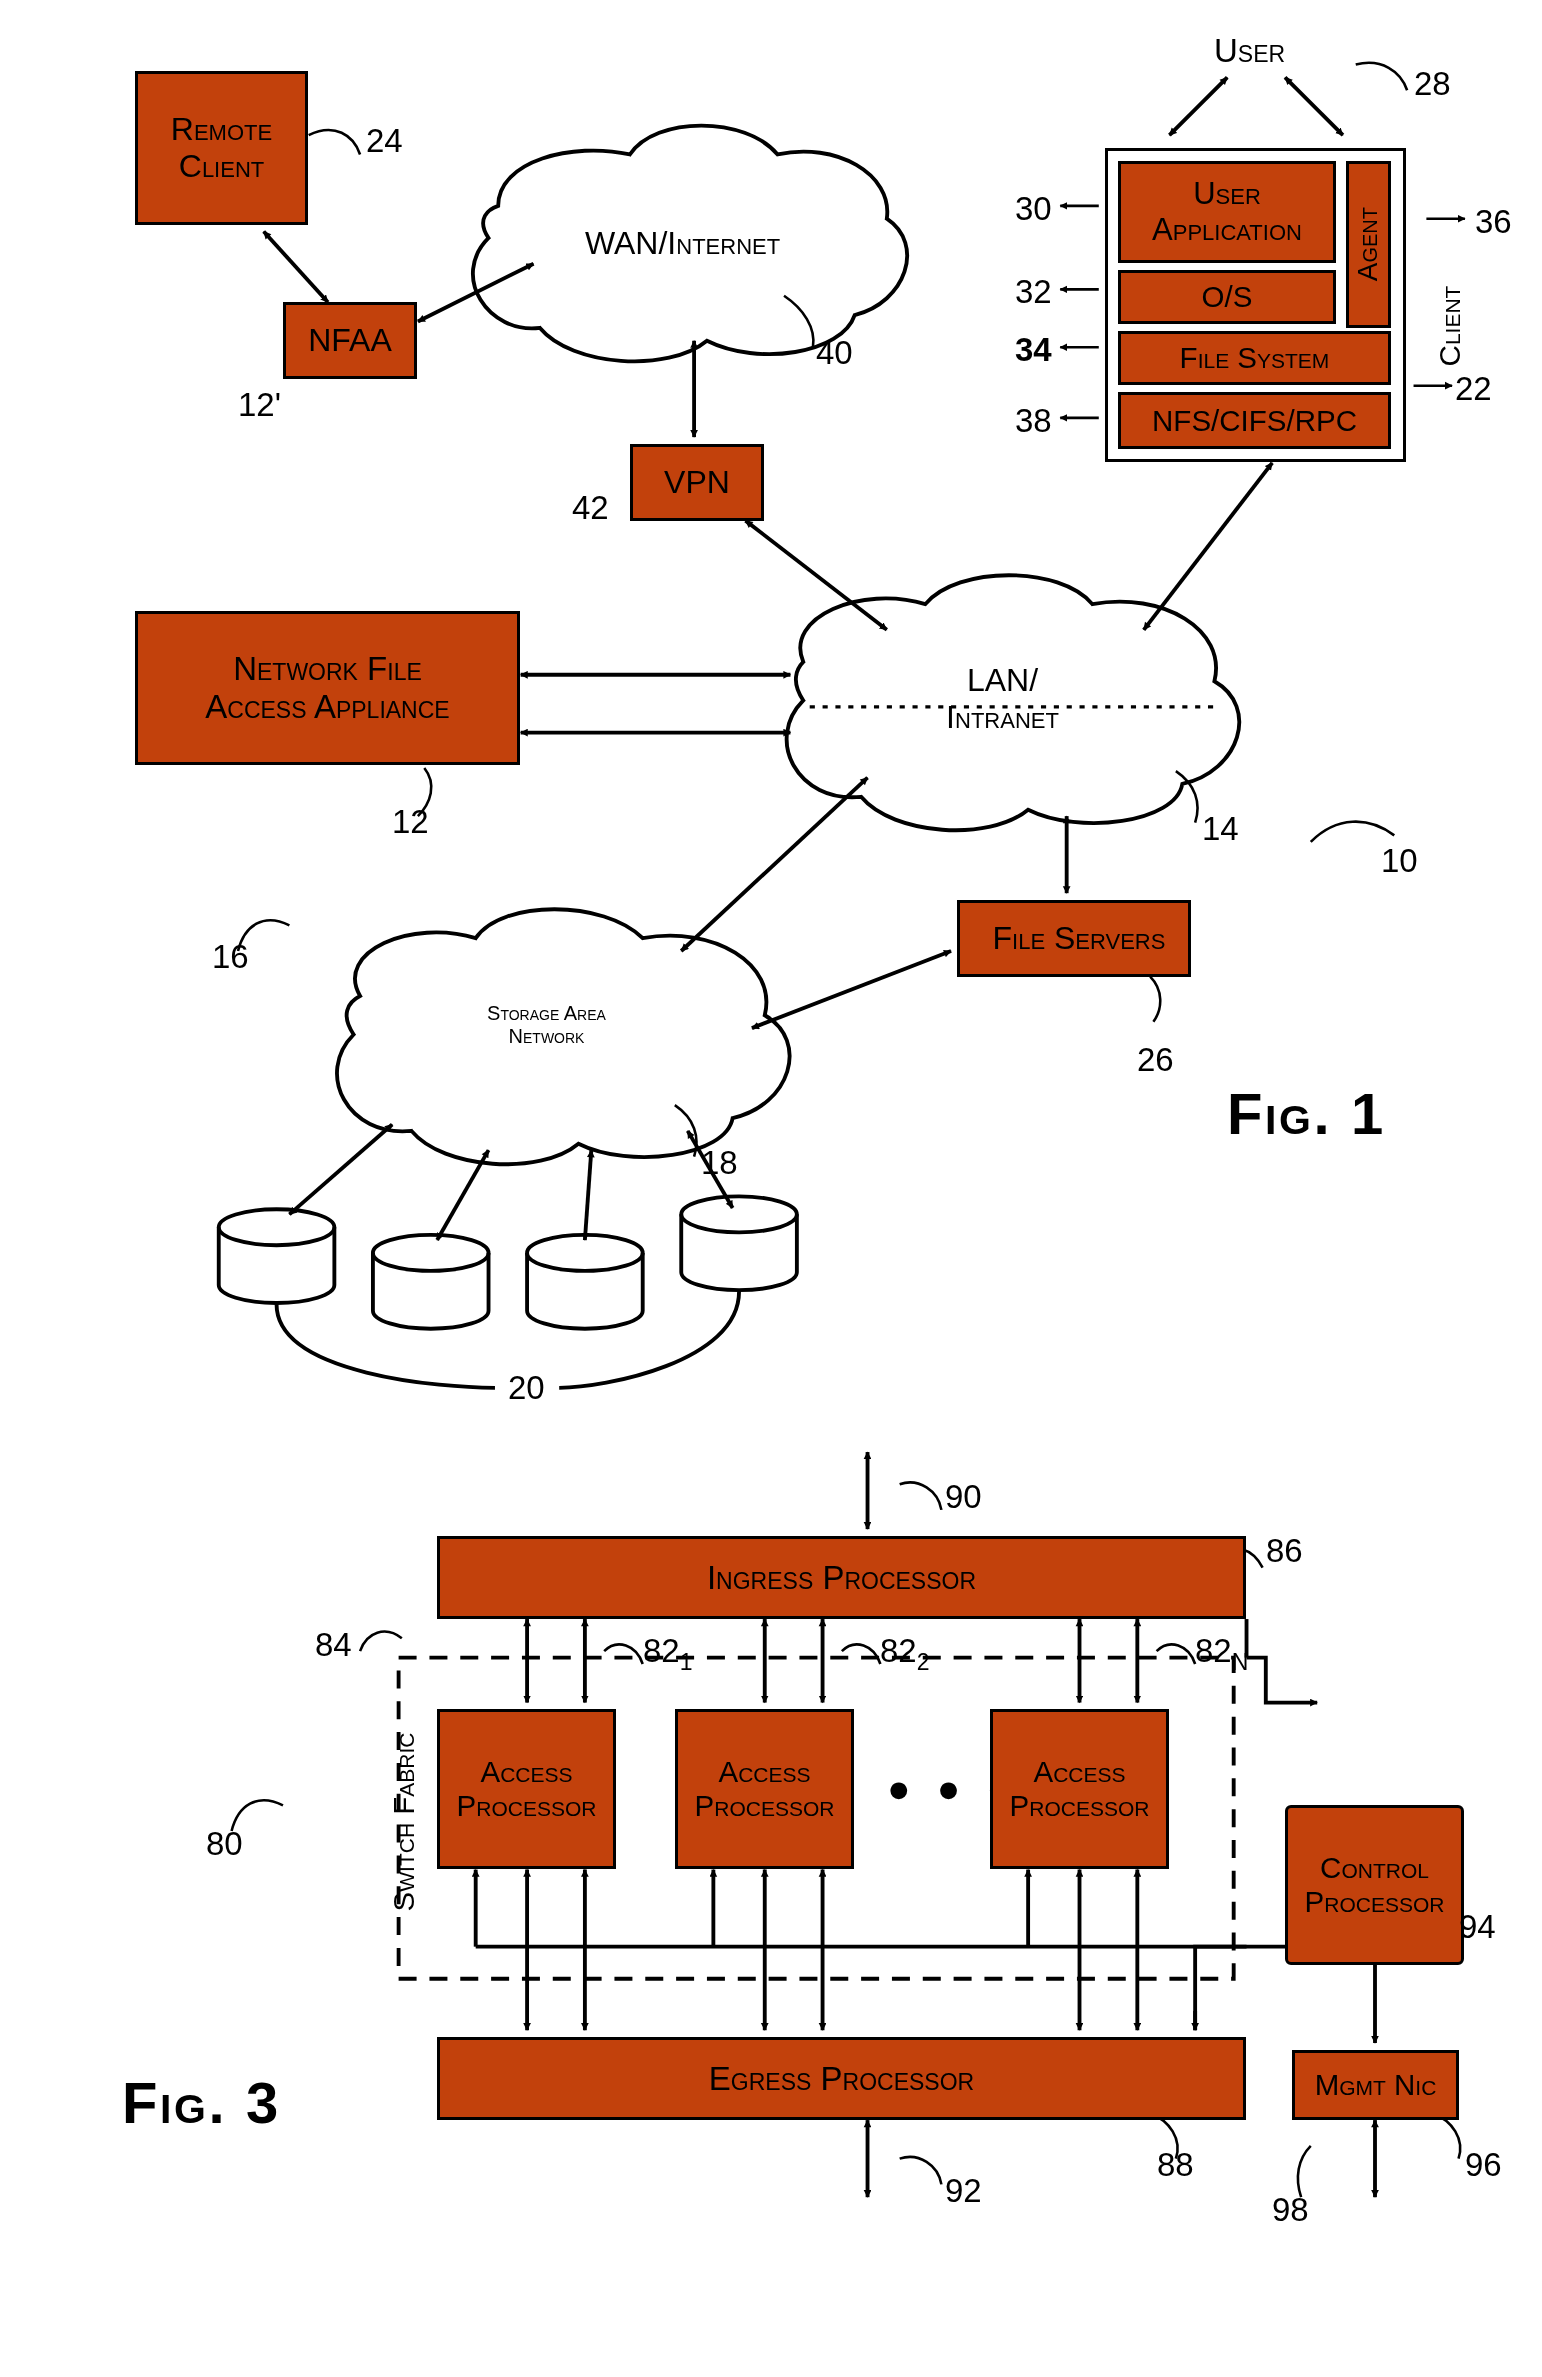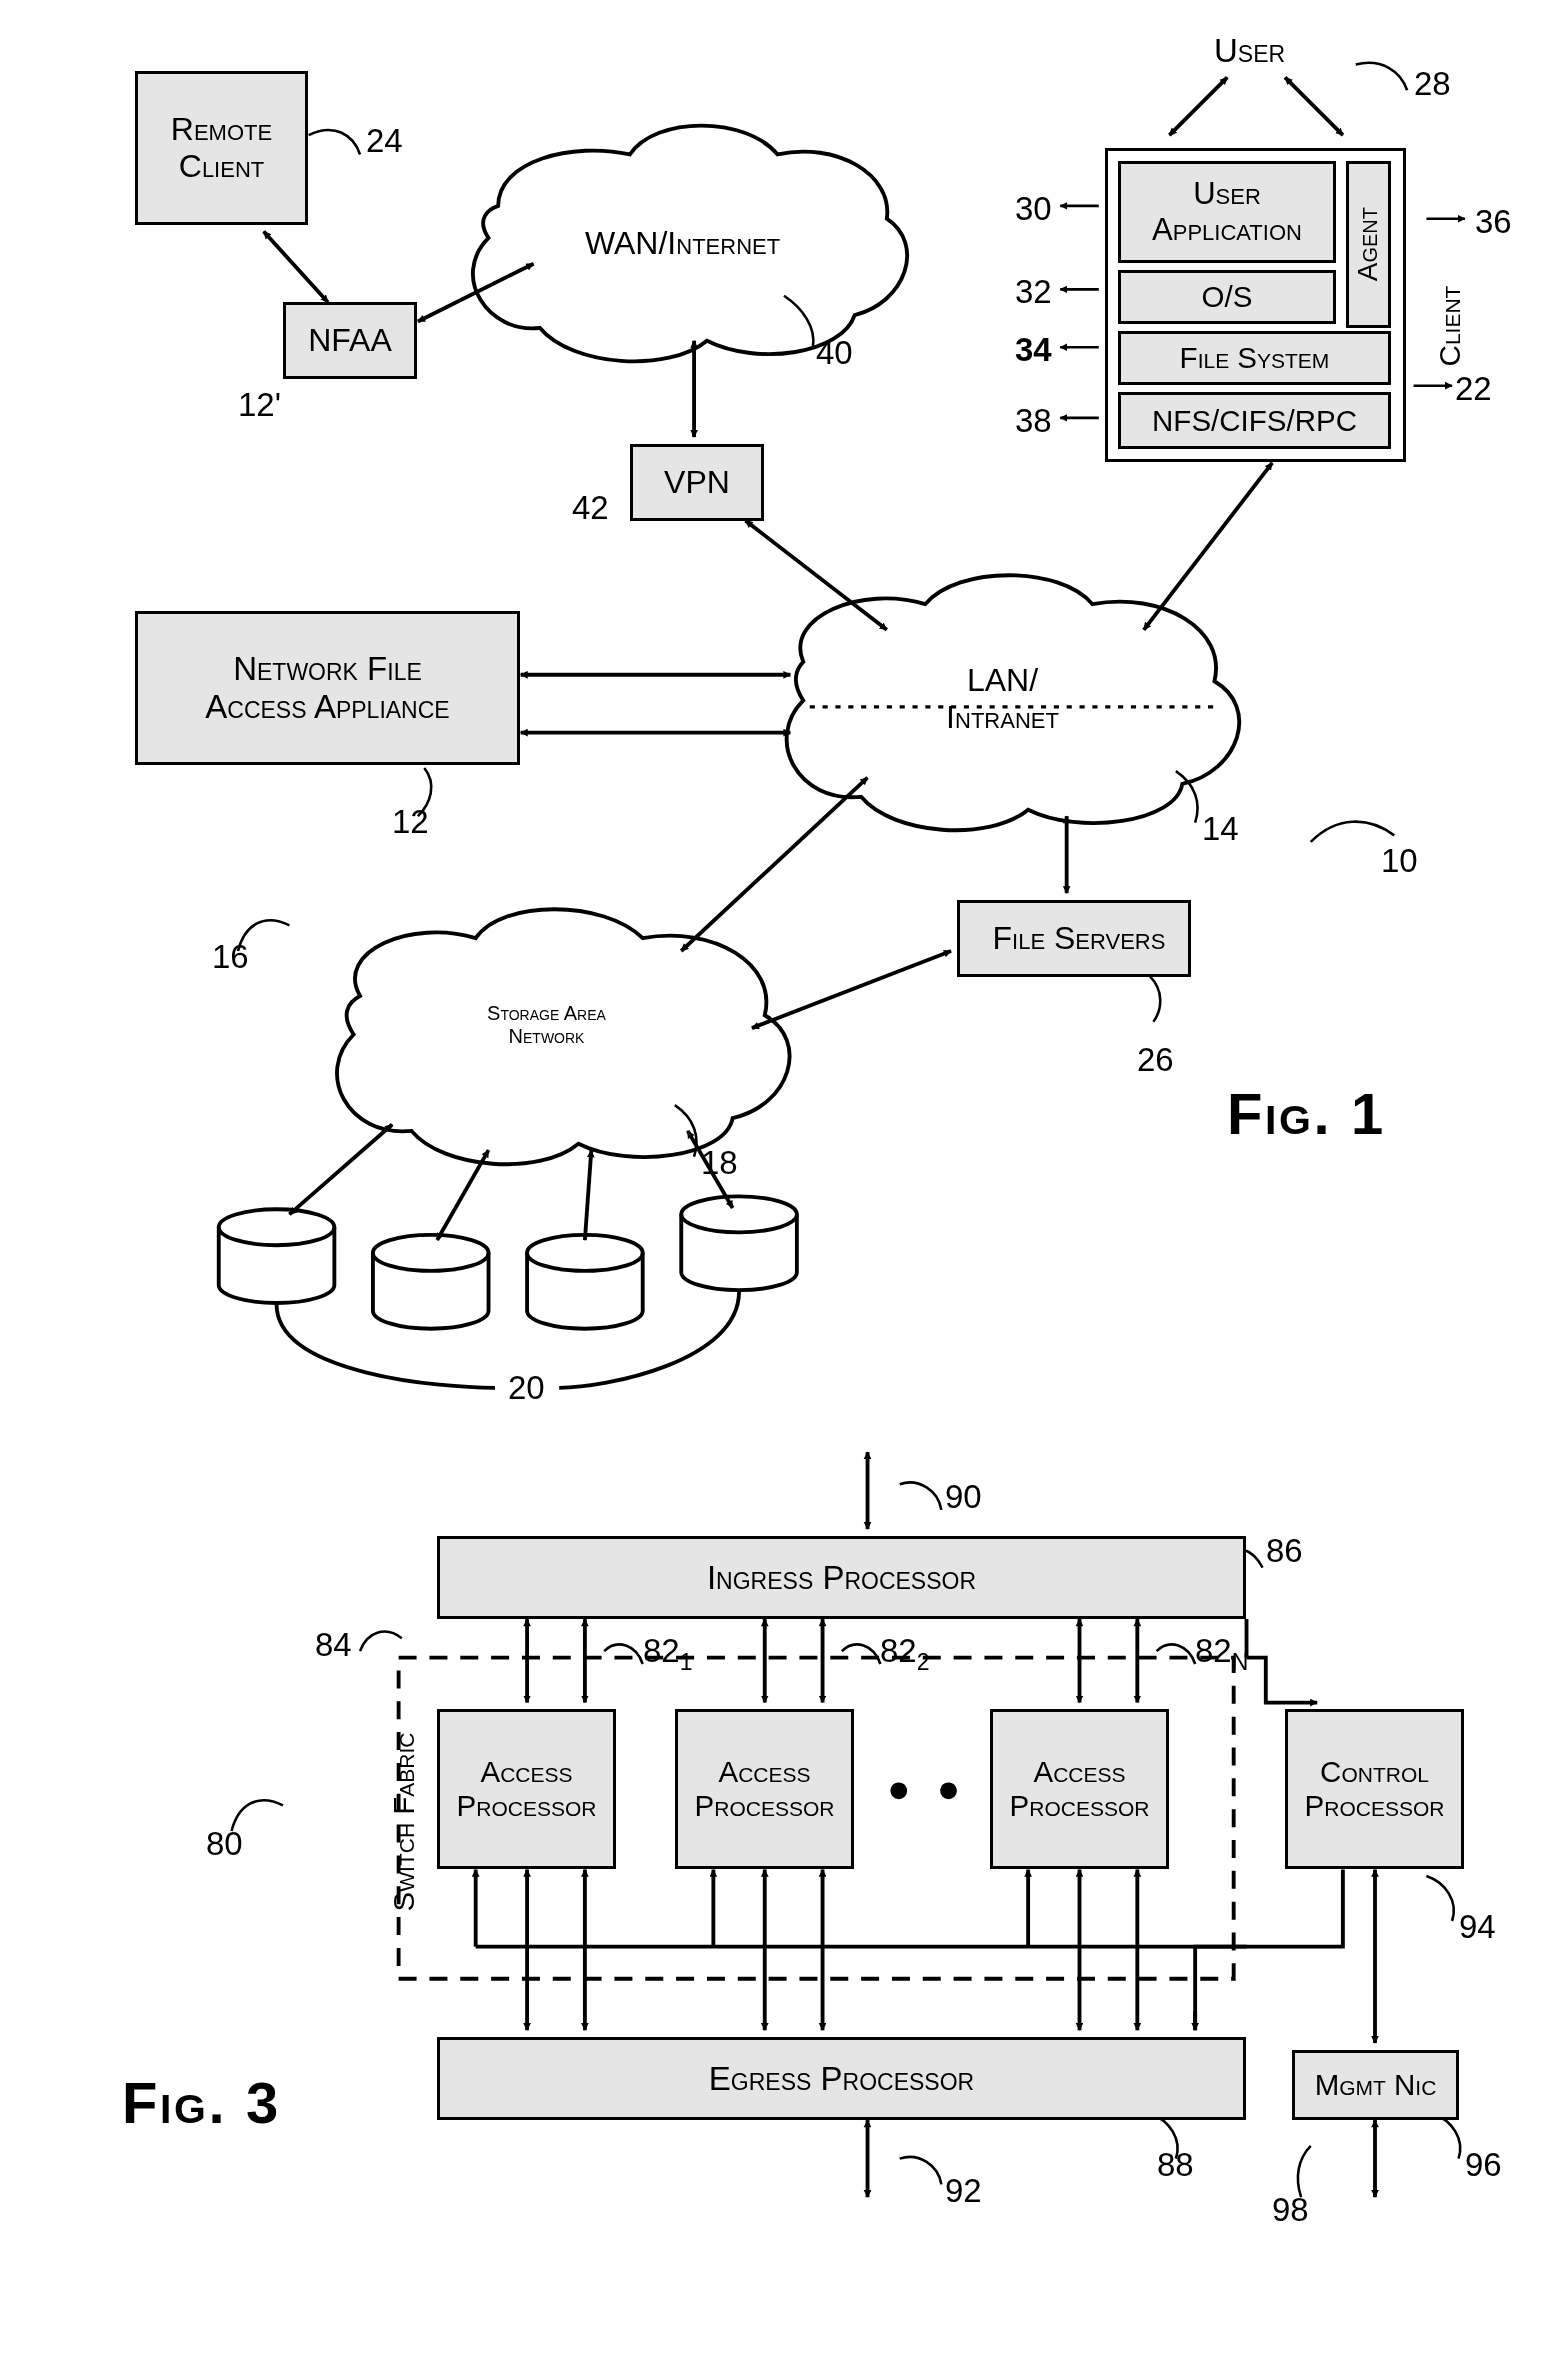--- a/index.html
+++ b/index.html
@@ -9,21 +9,21 @@
     background: #fff;
   }
   .canvas {
     position: relative;
     width: 1491px;
     height: 2326px;
   }
   .box {
     position: absolute;
     border: 3.2px solid #000;
-    background: #e5e5e5;
+    background: #c2410c;
     display: flex;
     align-items: center;
     justify-content: center;
     text-align: center;
     font-variant: small-caps;
     font-weight: 500;
     line-height: 1.15;
   }
   .label {
     position: absolute;
@@ -261,21 +261,21 @@
 
 <div class="box" style="left:411px;top:1510px;width:803px;height:77px;font-size:33px;">Ingress Processor</div>
 
 <div class="box" style="left:411px;top:1683px;width:173px;height:154px;font-size:29.5px;white-space:pre-line;">Access
 Processor</div>
 <div class="box" style="left:649px;top:1683px;width:173px;height:154px;font-size:29.5px;white-space:pre-line;">Access
 Processor</div>
 <div class="label plain" style="left:861px;top:1741px;font-size:39px;letter-spacing:7.7px;">● ● ●</div>
 <div class="box" style="left:964px;top:1683px;width:173px;height:154px;font-size:29.5px;white-space:pre-line;">Access
 Processor</div>
-<div class="box" style="left:1259px;top:1683px;width:173px;height:154px;font-size:29.5px;white-space:pre-line;">Control
+<div class="box" style="left:1259px;top:1779px;width:173px;height:154px;font-size:29.5px;white-space:pre-line;border-radius:6px;">Control
 Processor</div>
 
 <div class="box" style="left:411px;top:2011px;width:803px;height:77px;font-size:33px;">Egress Processor</div>
 <div class="box" style="left:1266px;top:2024px;width:161px;height:64px;font-size:29.5px;">Mgmt Nic</div>
 
 <div class="vert-text" style="left:289px;top:1779px;font-size:29.5px;">Switch Fabric</div>
 
 <div class="ref" style="left:919px;top:1452px;">90</div>
 <div class="ref" style="left:1240px;top:1506px;">86</div>
 <div class="ref" style="left:289px;top:1600px;">84</div>

